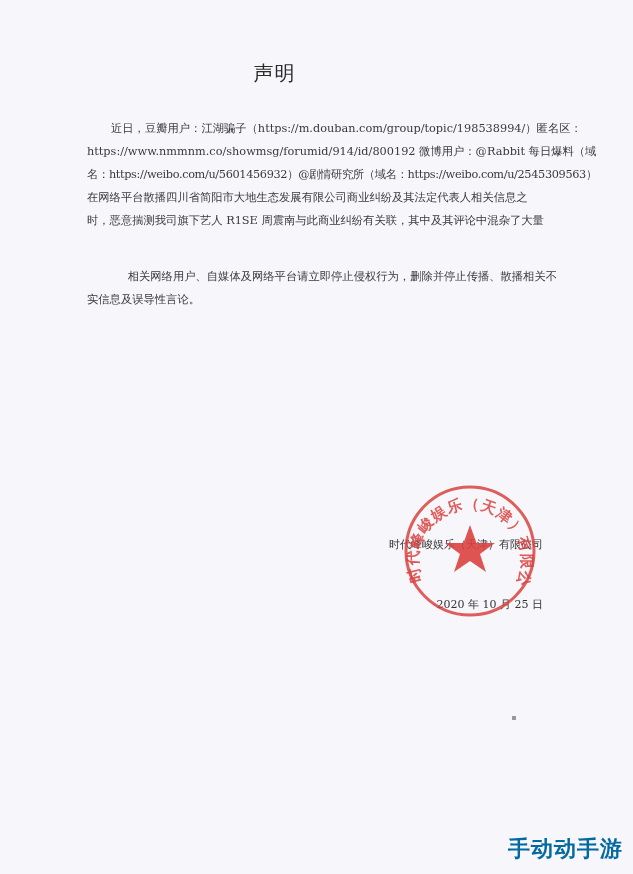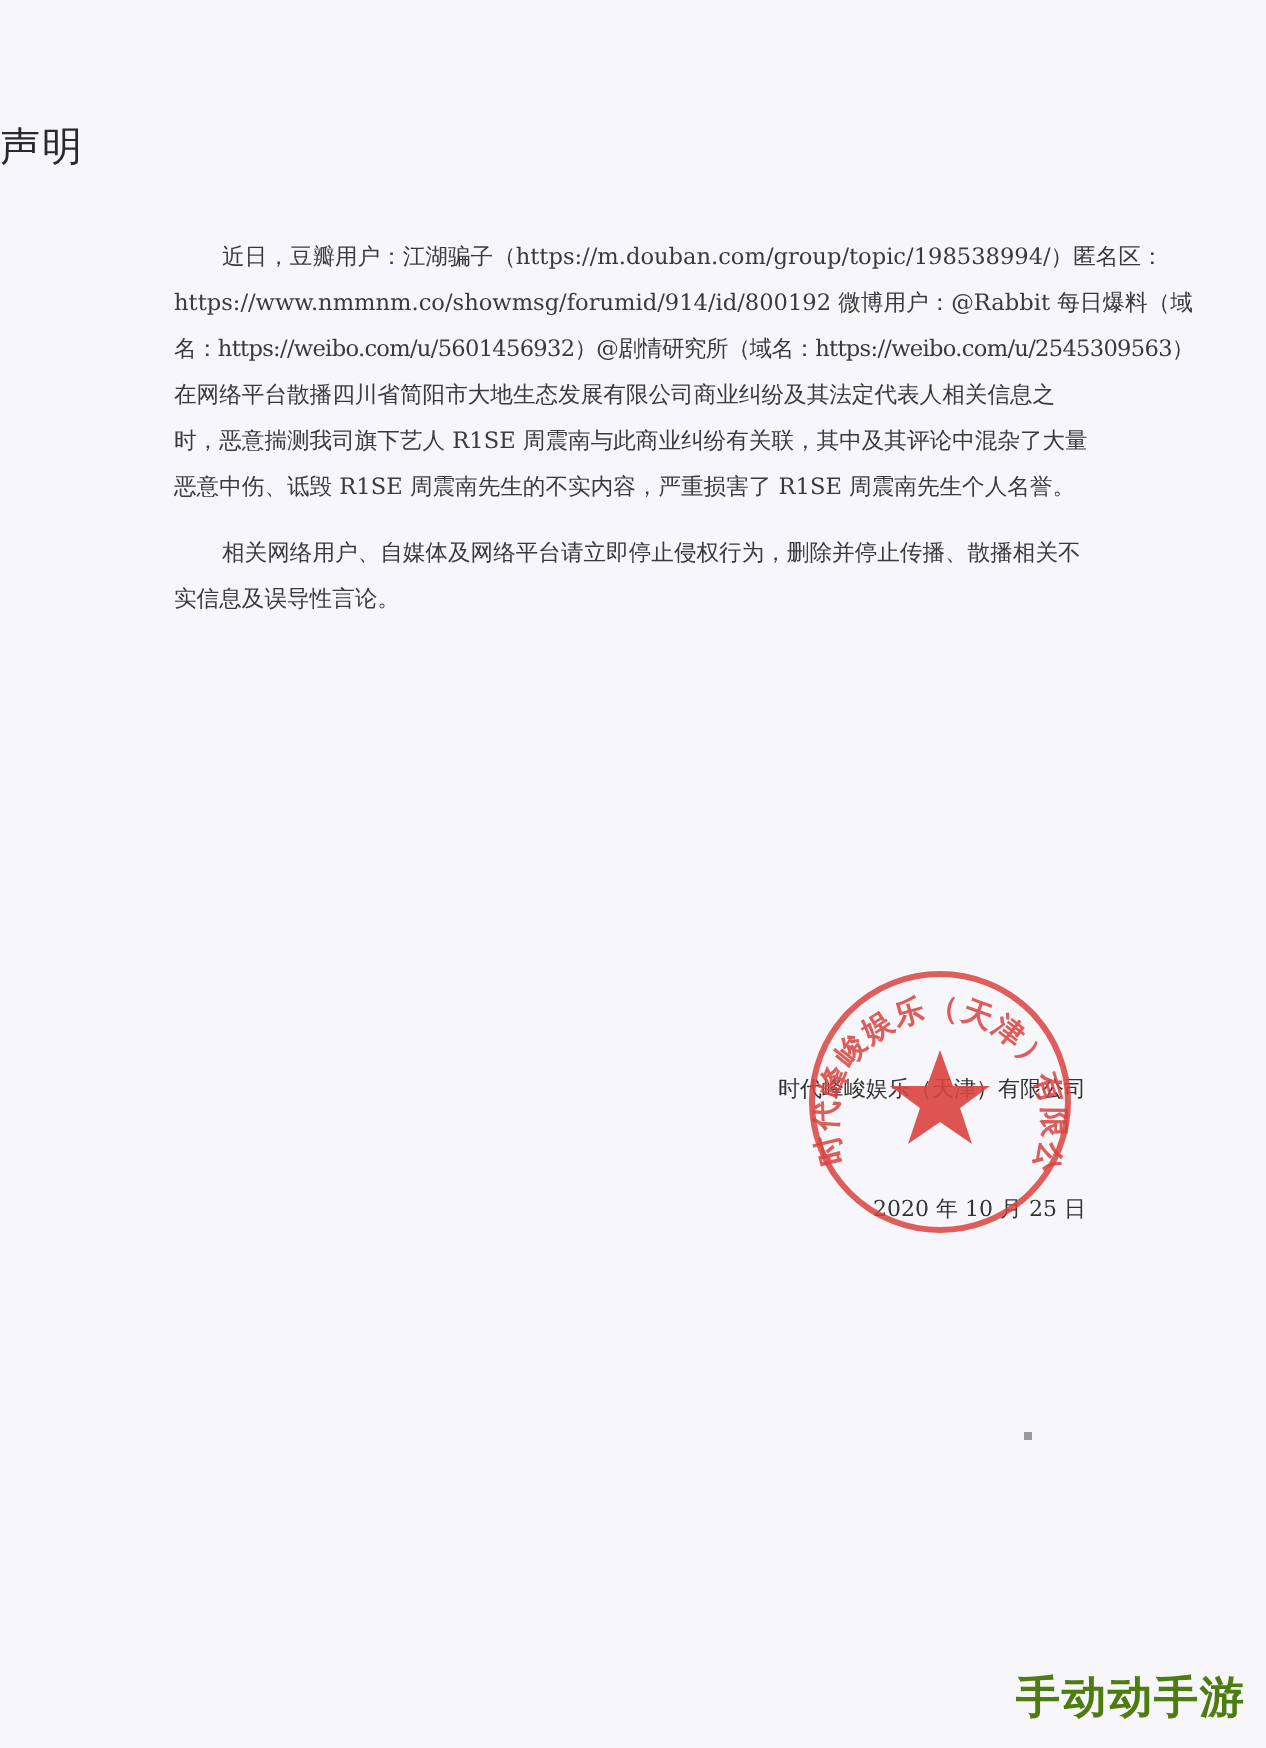--- a/index.html
+++ b/index.html
@@ -5,48 +5,47 @@
     html, body { margin: 0; padding: 0; }
     body {
       width: 633px; height: 874px; position: relative; overflow: hidden;
       background: #f7f6fb;
       font-family: "DejaVu Serif", "Liberation Serif", serif;
       color: #333;
     }
     .page { position: absolute; inset: 0; }
     .title {
       position: absolute; left: 0; width: 549px; top: 60px;
-      font-size: 20px; color: #2a2a2a; letter-spacing: 1px;
+      text-align: center; font-size: 20px; color: #2a2a2a; letter-spacing: 1px;
     }
     .para { position: absolute; left: 87px; width: 470px; font-size: 11.3px; line-height: 23px; color: #3a3a3a; }
     .line { display: block; white-space: nowrap; }
-    .line.indent { padding-left: 24px; }
+    .line.indent { padding-left: 24px; text-align: right; }
     .sign { position: absolute; right: 90px; font-size: 11px; color: #333; white-space: nowrap; }
     .seal { position: absolute; left: 402px; top: 483px; width: 136px; height: 136px; }
     .mark { position: absolute; left: 512px; top: 716px; width: 4px; height: 4px; background: #999; }
     .watermark {
       position: absolute; right: 10px; bottom: 10px;
       font-family: Liberation Mono, monospace; font-weight: bold; font-size: 22px;
-      color: #4d7c0f; letter-spacing: 1px;
+      color: #0369a1; letter-spacing: 1px;
     }
   </style>
 </head>
 <body>
 
 <div class="page">
 
   <div class="title">声明</div>
 
   <div class="para" style="top:117px">
     <span class="line indent">近日，豆瓣用户：江湖骗子（https://m.douban.com/group/topic/198538994/）匿名区：</span>
     <span class="line">https://www.nmmnm.co/showmsg/forumid/914/id/800192 微博用户：@Rabbit 每日爆料（域</span>
     <span class="line" style="letter-spacing:-0.35px">名：https://weibo.com/u/5601456932）@剧情研究所（域名：https://weibo.com/u/2545309563）</span>
     <span class="line">在网络平台散播四川省简阳市大地生态发展有限公司商业纠纷及其法定代表人相关信息之</span>
     <span class="line">时，恶意揣测我司旗下艺人 R1SE 周震南与此商业纠纷有关联，其中及其评论中混杂了大量</span>
-    <span class="line">恶意中伤、诋毁 R1SE 周震南先生的不实内容，严重损害了 R1SE 周震南先生个人名誉。</span>
   </div>
 
   <div class="para" style="top:265px">
     <span class="line indent">相关网络用户、自媒体及网络平台请立即停止侵权行为，删除并停止传播、散播相关不</span>
     <span class="line">实信息及误导性言论。</span>
   </div>
 
   <div class="para" style="top:317px">
   </div>
 

